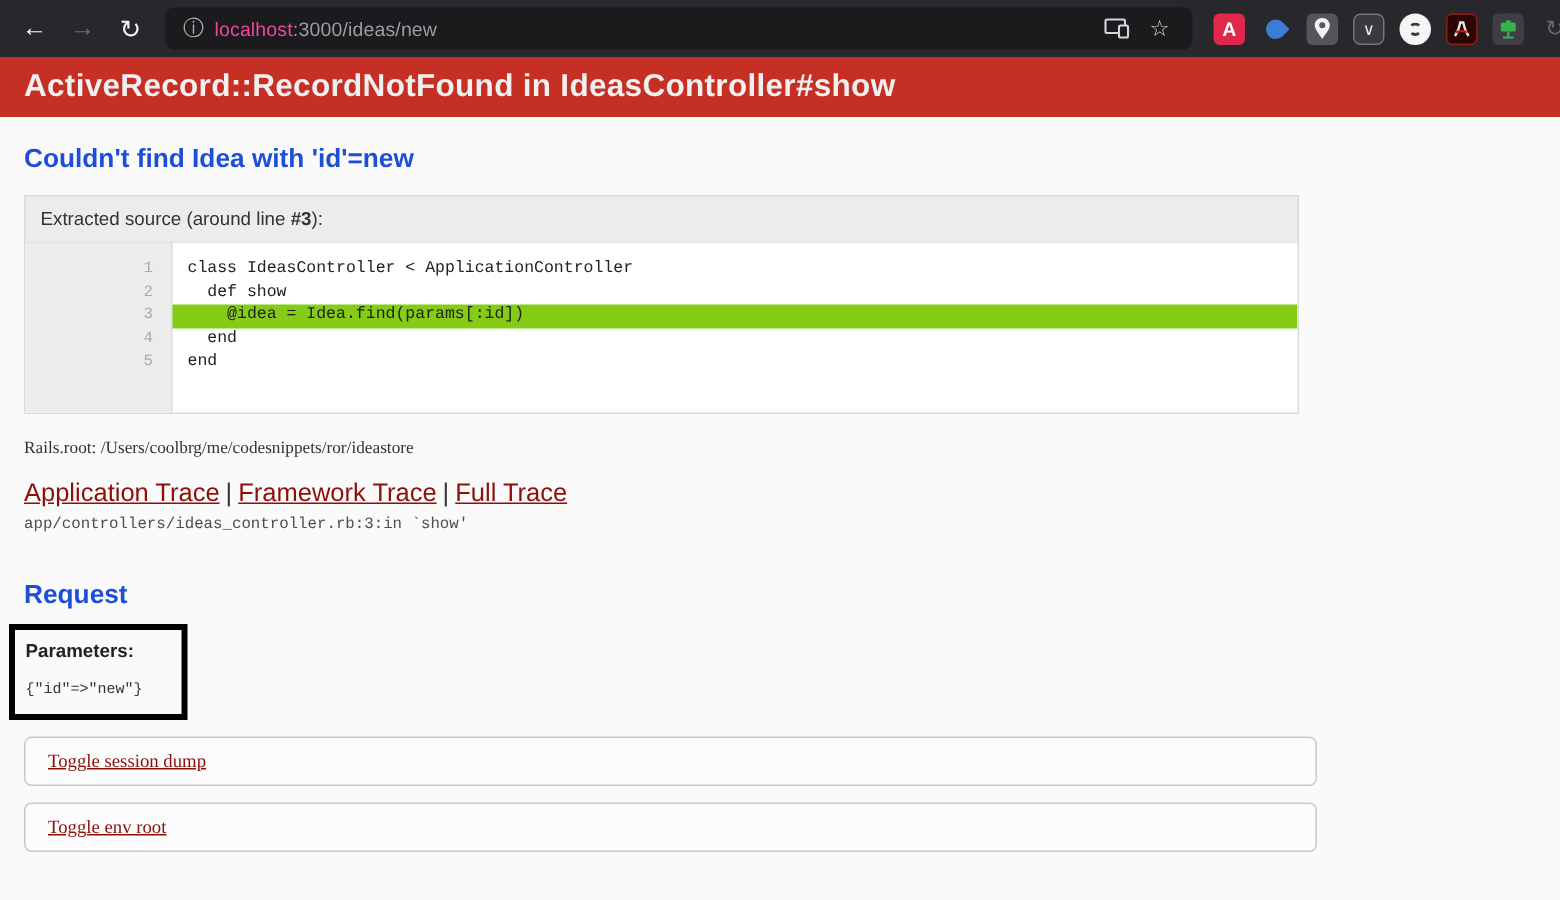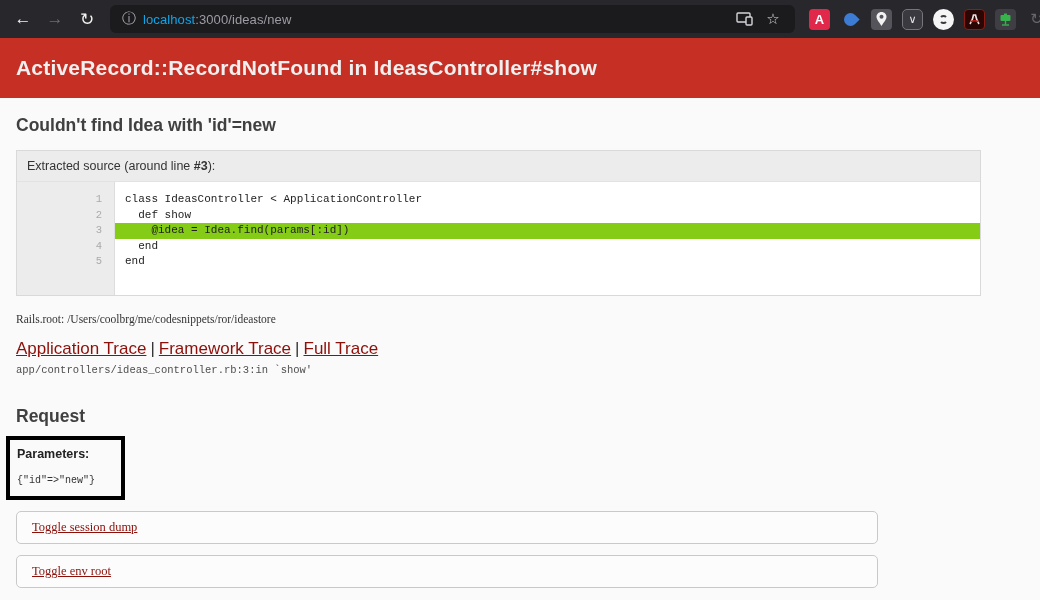--- a/index.html
+++ b/index.html
@@ -35,21 +35,21 @@
     display: flex;
     align-items: center;
     padding: 0 8px;
     margin-left: 6px;
     color: #b6b5bc;
   }
   .urlbar .info-i {
     font-size: 14px; color: #b0afb6; margin: 0 7px 0 4px;
   }
   .url-text { font-size: 13px; letter-spacing: .1px; white-space: nowrap; }
-  .url-host { color: #0ea5e9; }
+  .url-host { color: #ec4899; }
   .url-path { color: #9d9ca3; }
   .urlbar-spacer { flex: 1; }
   .urlbar-icon {
     color: #d6d5da; font-size: 15px;
     width: 28px; height: 26px;
     display: flex; align-items: center; justify-content: center;
   }
   .ext-strip { display: flex; align-items: center; gap: 10px; margin-left: 12px; }
   .ext {
     width: 21px; height: 21px; flex: 0 0 auto;
@@ -66,41 +66,41 @@
   .ext.pin-sq { background: #55545a; }
   .ext.pocket { background: #3a393f; border: 1px solid #76757b; color: #e8e8ea; font-size: 11px; border-radius: 5px; }
   .ext.circle-w { background: #f5f5f5; border-radius: 50%; position: relative; }
   .circle-inner { width: 9px; height: 9px; border: 2px solid #3a393f; border-radius: 50%; border-left-color: transparent; border-right-color: transparent; }
   .ext.acrobat { background: #2a0604; border: 1px solid #8c1d15; }
   .ext.keynote { background: #3f3e44; }
   .ext.sync { color: #77767c; font-size: 15px; opacity: .8; }
 
   
   .banner {
-    height: 60px;
+    height: 40px;
     background: #c52f24;
     color: #f0f0f0;
     display: flex;
     align-items: center;
     padding: 0 16px;
   }
   .banner h1 { font-size: 21px; font-weight: bold; letter-spacing: .2px; }
 
   .container { padding: 0 16px; }
 
   h2.section-heading {
-    color: #404040;
+    color: #1d4ed8;
     font-size: 17.5px;
     font-weight: bold;
   }
   .error-message { margin-top: 17px; }
 
   .source-box {
     margin-top: 14px;
-    width: 965px;
+    width: 850px;
     border: 1px solid #d9d9d9;
     background: #ececec;
   }
   .source-header {
     padding: 8px 10px;
     font-size: 12.5px;
     color: #333;
   }
   .source-header b { font-weight: bold; }
   .source-data {

